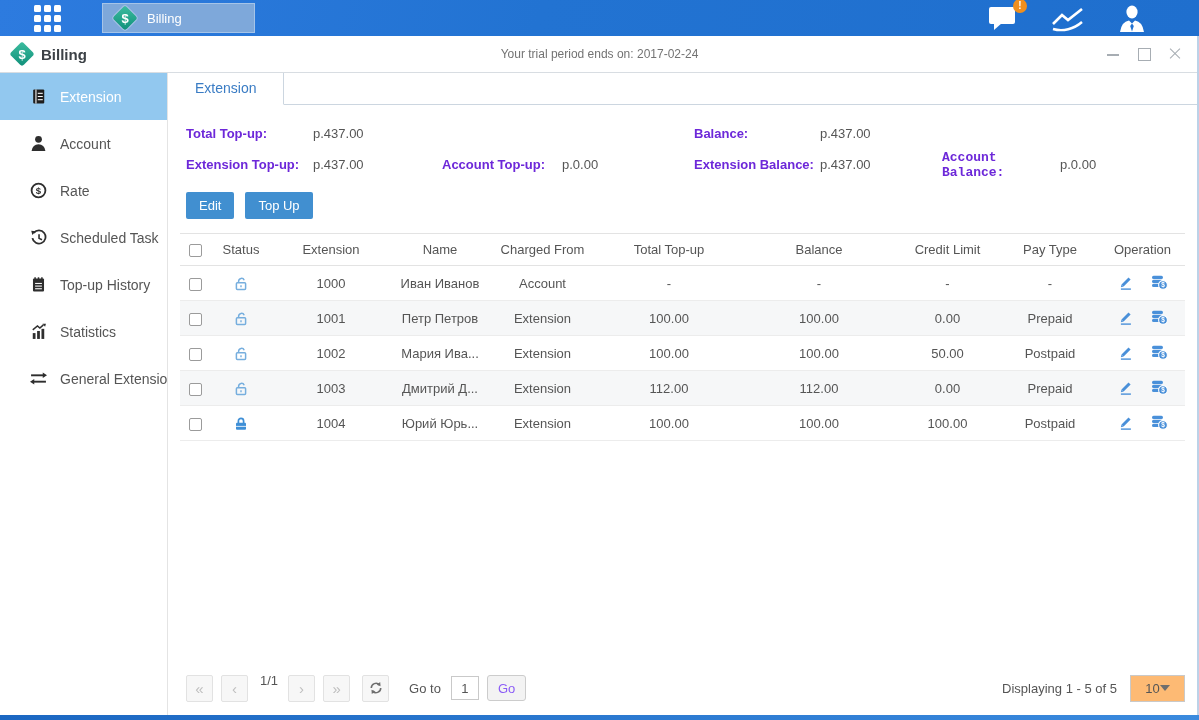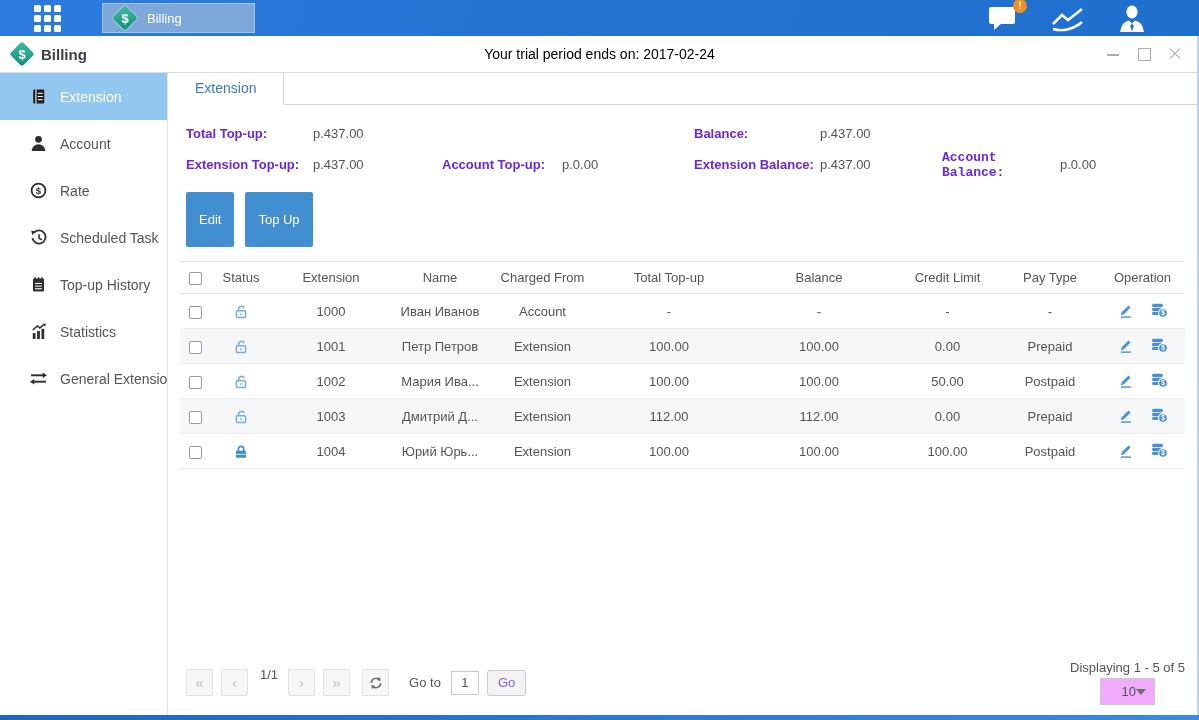--- a/index.html
+++ b/index.html
@@ -45,21 +45,21 @@
     display:flex; align-items:center; justify-content:center;
   }
 
   
   .titlebar {
     flex:0 0 37px; height:37px; background:#fff; border-bottom:1px solid #d8dde2;
     display:flex; align-items:center; position:relative;
   }
   .titlebar .diamond { margin-left:9px; }
   .title-text { margin-left:6px; font-size:15px; font-weight:bold; color:#3c4146; }
-  .trial-notice { position:absolute; left:50%; transform:translateX(-50%); color:#000000; font-size:14px; }
+  .trial-notice { position:absolute; left:50%; transform:translateX(-50%); color:#737373; font-size:12px; }
   .win-controls { margin-left:auto; display:flex; align-items:center; gap:15px; padding-right:16px; }
   .wc { width:16px; height:16px; position:relative; cursor:pointer; }
   .wc-min::before { content:""; position:absolute; left:2px; right:2px; top:8px; border-top:2px solid #a7adb3; }
   .wc-max::before { content:""; position:absolute; left:2px; top:2px; width:11px; height:11px; border:1.5px solid #a7adb3; }
   .wc-close::before,.wc-close::after { content:""; position:absolute; left:1px; top:7px; width:14px; border-top:1.6px solid #a7adb3; }
   .wc-close::before { transform:rotate(45deg); }
   .wc-close::after { transform:rotate(-45deg); }
 
   
   .main { flex:1; display:flex; min-height:0; }
@@ -86,21 +86,21 @@
   .sum-row { display:flex; align-items:center; height:31px; }
   .lab { font-weight:bold; color:#6d28d9; }
   .w1 { width:127px; } .v1 { width:117px; }
   .w2 { width:120px;margin-left:12px; }
   .w3 { width:126px; } .v3 { width:122px; }
   .w4 { width:118px;font-family:Liberation Mono, monospace; }
 
   .toolbar { padding:12px 0 12px 18px; display:flex; gap:11px; }
   .btn {
     background:#418fd0; color:#fff; font-size:13px; border:none;
-    padding:20px 13px; border-radius:2px; cursor:pointer; font-family:inherit;
+    padding:6px 13px; border-radius:2px; cursor:pointer; font-family:inherit;
   }
 
   .table-wrap { margin:2px 14px 0 12px; }
   table { width:100%; table-layout:fixed; border-collapse:collapse; font-size:13px; color:#555; }
   thead th {
     font-weight:normal; height:32px; text-align:center; color:#555;
     border-top:1px solid #e3e3e3; border-bottom:1px solid #e3e3e3;
   }
   tbody td { height:35px; text-align:center; border-bottom:1px solid #ececec; overflow:hidden; white-space:nowrap; }
   tbody tr:nth-child(even) { background:#f6f7f8; }
@@ -126,24 +126,24 @@
   .pg-refresh { margin-left:4px; }
   .goto-label { margin:0 4px 0 12px; }
   .goto-input {
     width:28px; height:24px; border:1px solid #c9c9c9; text-align:center;
     font-size:13px; font-family:inherit; margin:0 8px 0 6px; color:#555;
   }
   .go-btn {
     height:26px; padding:0 10px; background:#f3f3f3; border:1px solid #ccc; border-radius:3px;
     font-size:13px; color:#8b5cf6; cursor:pointer; font-family:inherit;
   }
-  .pg-right { margin-left:auto; display:flex; align-items:center; gap:3px;flex-direction:column; }
+  .pg-right { margin-left:auto; display:flex; align-items:center; gap:13px; }
   .page-size {
-    width:55px; height:27px; border:1px solid #c9c9c9; background:#f0abfc;
-    display:flex; align-items:center; justify-content:flex-end;
+    width:55px; height:27px; border:1px solid #c9c9c9; background:#fdba74;
+    display:flex; align-items:center; justify-content:center;
     padding:0 8px; cursor:pointer;
   }
   .caret { width:0; height:0; border-left:5px solid transparent; border-right:5px solid transparent; border-top:6px solid #6e6e6e; }
 
   .bottom-strip { flex:0 0 5px; background:linear-gradient(90deg,#1b67c2,#3a8ade); }
 </style>
 </head>
 <body>
 
 <div class="screen">

